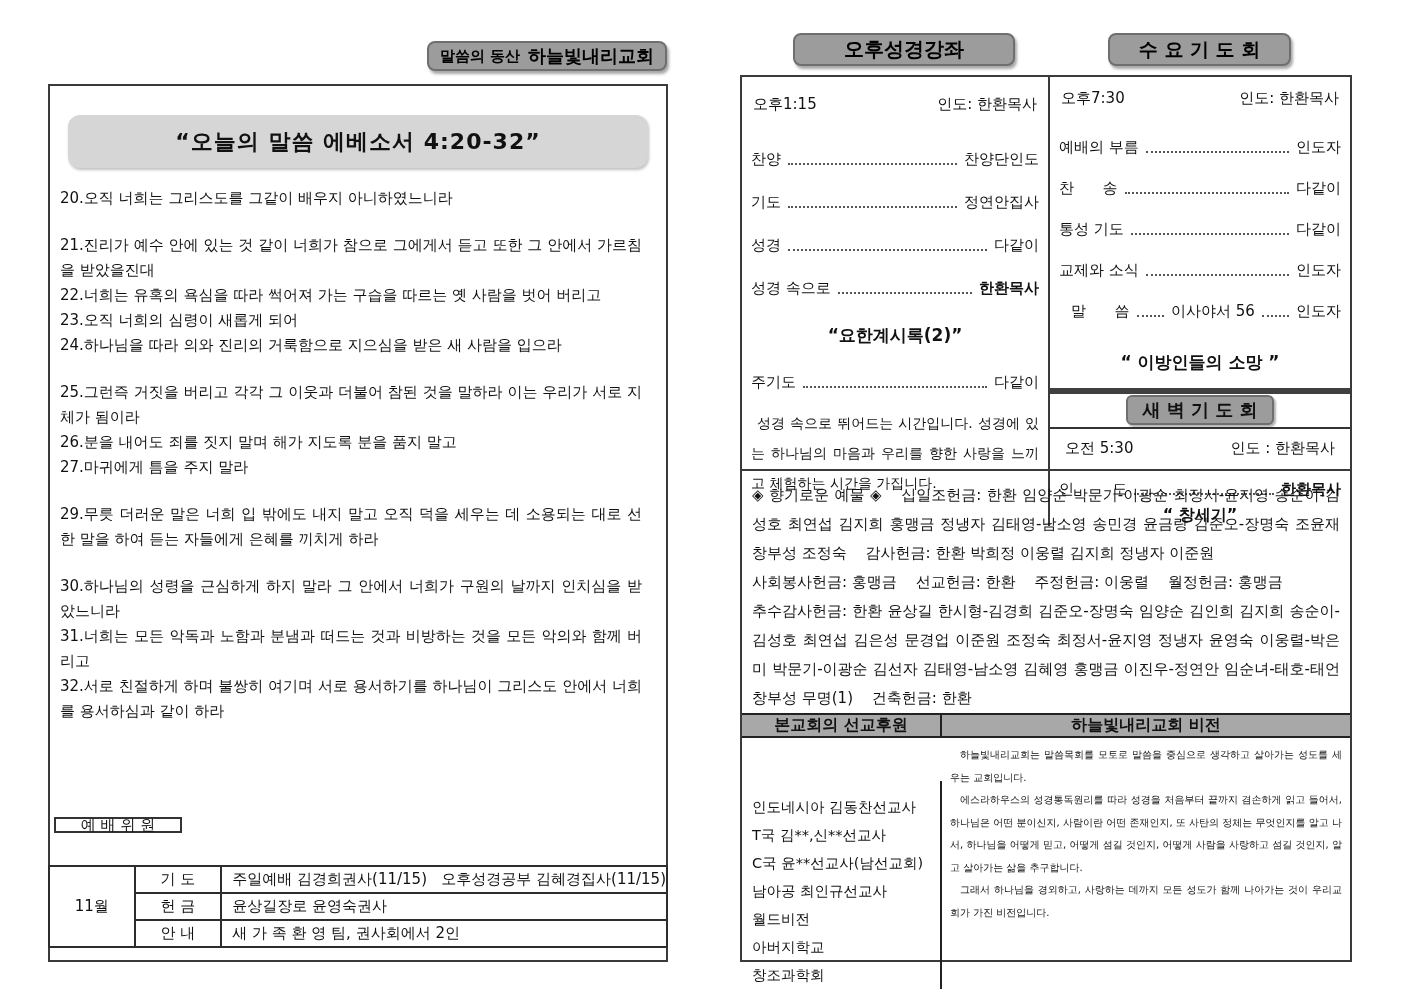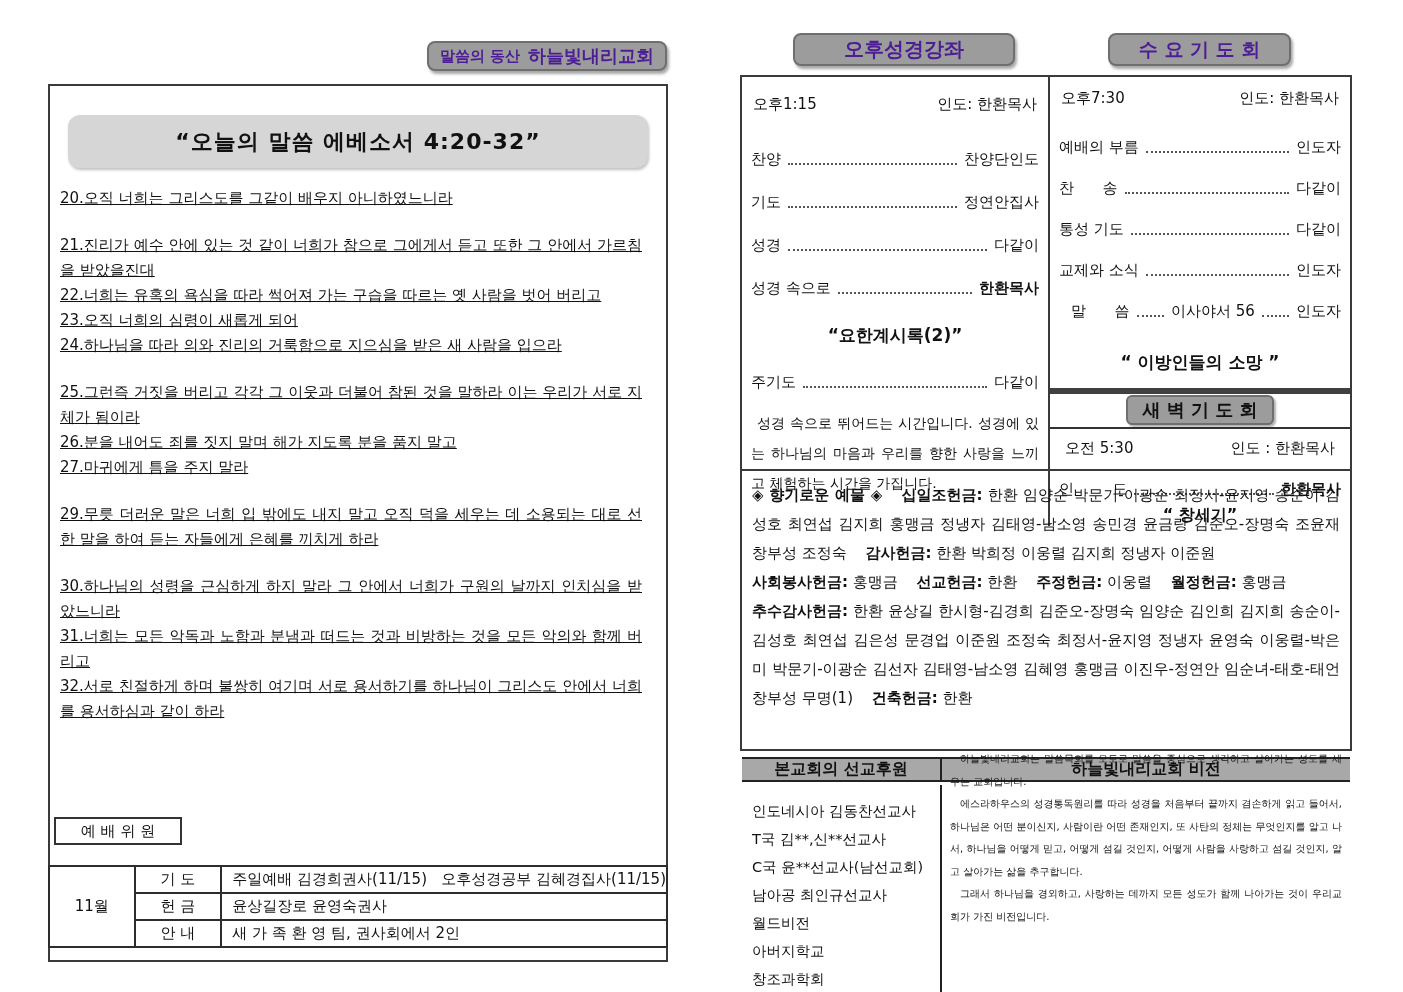--- a/index.html
+++ b/index.html
@@ -4,63 +4,63 @@
 <style>
   * { margin:0; padding:0; box-sizing:border-box; }
   html,body { width:1403px; height:992px; background:#ffffff;
     font-family:"DejaVu Sans", sans-serif; color:#111; }
   body { position:relative; font-size:15px; }
 
   
   .gray-badge {
     position:absolute; background:#9c9c9c; border:2px solid #6f6f6f;
     border-radius:8px; display:flex; align-items:center; justify-content:center;
-    font-weight:bold; color:#4c1d95; box-shadow:2px 3px 3px rgba(0,0,0,0.35);
+    font-weight:bold; color:#000000; box-shadow:2px 3px 3px rgba(0,0,0,0.35);
     white-space:pre;
   }
   #brand-badge { left:427px; top:41px; width:240px; height:30px; font-size:15px; gap:8px; }
   #brand-badge .brand-name { font-size:18px; }
   #afternoon-badge { left:793px; top:33px; width:222px; height:33px; font-size:20px; }
   #wednesday-badge { left:1108px; top:33px; width:183px; height:33px; font-size:19px; }
 
   
   #left-page {
     position:absolute; left:48px; top:84px; width:620px; height:878px;
     border:2px solid #3a3a3a; background:#fff;
   }
   #scripture-banner {
     margin:29px 18px 18px 18px; height:53px; background:#d6d6d6;
     border-radius:12px; display:flex; align-items:center; justify-content:center;
     font-size:22px; font-weight:bold; letter-spacing:1px;
     box-shadow:1px 2px 3px rgba(0,0,0,0.25);
   }
-  #verses { padding:0 24px 0 10px; text-align:justify; font-size:15px; line-height:25px;text-decoration:underline; }
+  #verses { padding:0 24px 0 10px; text-align:justify; font-size:15px; line-height:25px; }
   #verses p { margin:0; }
   #verses p.vgap { margin-top:22px; }
 
   #committee-box {
-    position:absolute; left:4px; top:731px; width:128px; height:28px;
+    position:absolute; left:4px; top:731px; width:128px; height:16px;
     border:2px solid #333; display:flex; align-items:center; justify-content:center;
     font-size:15px; white-space:pre; background:#fff;
   }
   #committee-table {
     position:absolute; left:-2px; right:-2px; top:779px;
     border-collapse:collapse; width:calc(100% + 4px);
   }
   #committee-table td {
     border:2px solid #2d2d2d; height:27px; font-size:15px; white-space:pre;
   }
   #committee-table td.c { text-align:center;border-radius:11px; }
   #committee-table td.v { padding-left:10px; }
   #committee-table col.m { width:87px; }
   #committee-table col.l { width:88px; }
 
   
   #right-page {
-    position:absolute; left:740px; top:75px; width:612px; height:676px;
+    position:absolute; left:740px; top:75px; width:612px; height:887px;
     border:2px solid #3a3a3a; background:#fff; display:flex; flex-direction:column;
   }
   #top-section { display:grid; grid-template-columns:308px 1fr; height:392px; }
   .svc-col { padding:12px 9px 0 9px; }
   #afternoon-col { border-right:2px solid #3a3a3a; }
   .time-row { display:flex; justify-content:space-between; font-size:15px; padding:6px 2px 0 2px; }
   .svc-row { display:flex; align-items:flex-end; margin-top:24px; font-size:15px; }
   .svc-label { white-space:pre; }
   .svc-leader { flex:1; border-bottom:2px dotted #555; margin:0 7px 4px 7px; min-width:12px; }
   .svc-value { white-space:pre; }
@@ -80,28 +80,28 @@
     box-shadow:2px 2px 2px rgba(0,0,0,0.3); white-space:pre;
   }
   #dawn-time { padding:10px 6px 0 6px; }
   #dawn-row { margin-top:14px; }
   #dawn-sermon { margin-top:6px; font-size:16px; }
 
   #offer-section {
     border-top:2px solid #3a3a3a; padding:10px 10px 0 10px;
     font-size:15px; line-height:29px; text-align:justify; flex:0 0 238px;
   }
-  .offer-par span.b { font-weight:bold; }
+  .offer-par span.b { font-weight:normal; }
   .offer-par span.gap { margin-left:14px; }
 
   #bottom-header { display:grid; grid-template-columns:200px 1fr; height:29px; }
   #bottom-header .hd {
     background:#a8a8a8; border-top:2px solid #222; border-bottom:2px solid #222;
     display:flex; align-items:center; justify-content:center;
-    font-weight:bold; font-size:16px;margin-top:44px;
+    font-weight:bold; font-size:16px;
   }
   #bottom-header .hd.first { border-right:2px solid #222; }
   #bottom-section { display:grid; grid-template-columns:200px 1fr; flex:1; }
   #mission-col { border-right:2px solid #222; padding:12px 4px 0 10px;margin-top:43px; }
   #mission-col div { font-size:14.5px; line-height:28px; white-space:pre; }
   #vision-col { padding:6px 8px 0 8px; font-size:10px; line-height:22.5px; text-align:justify; }
   #vision-col p.indent { text-indent:10px; }
 </style>
 </head>
 <body>

